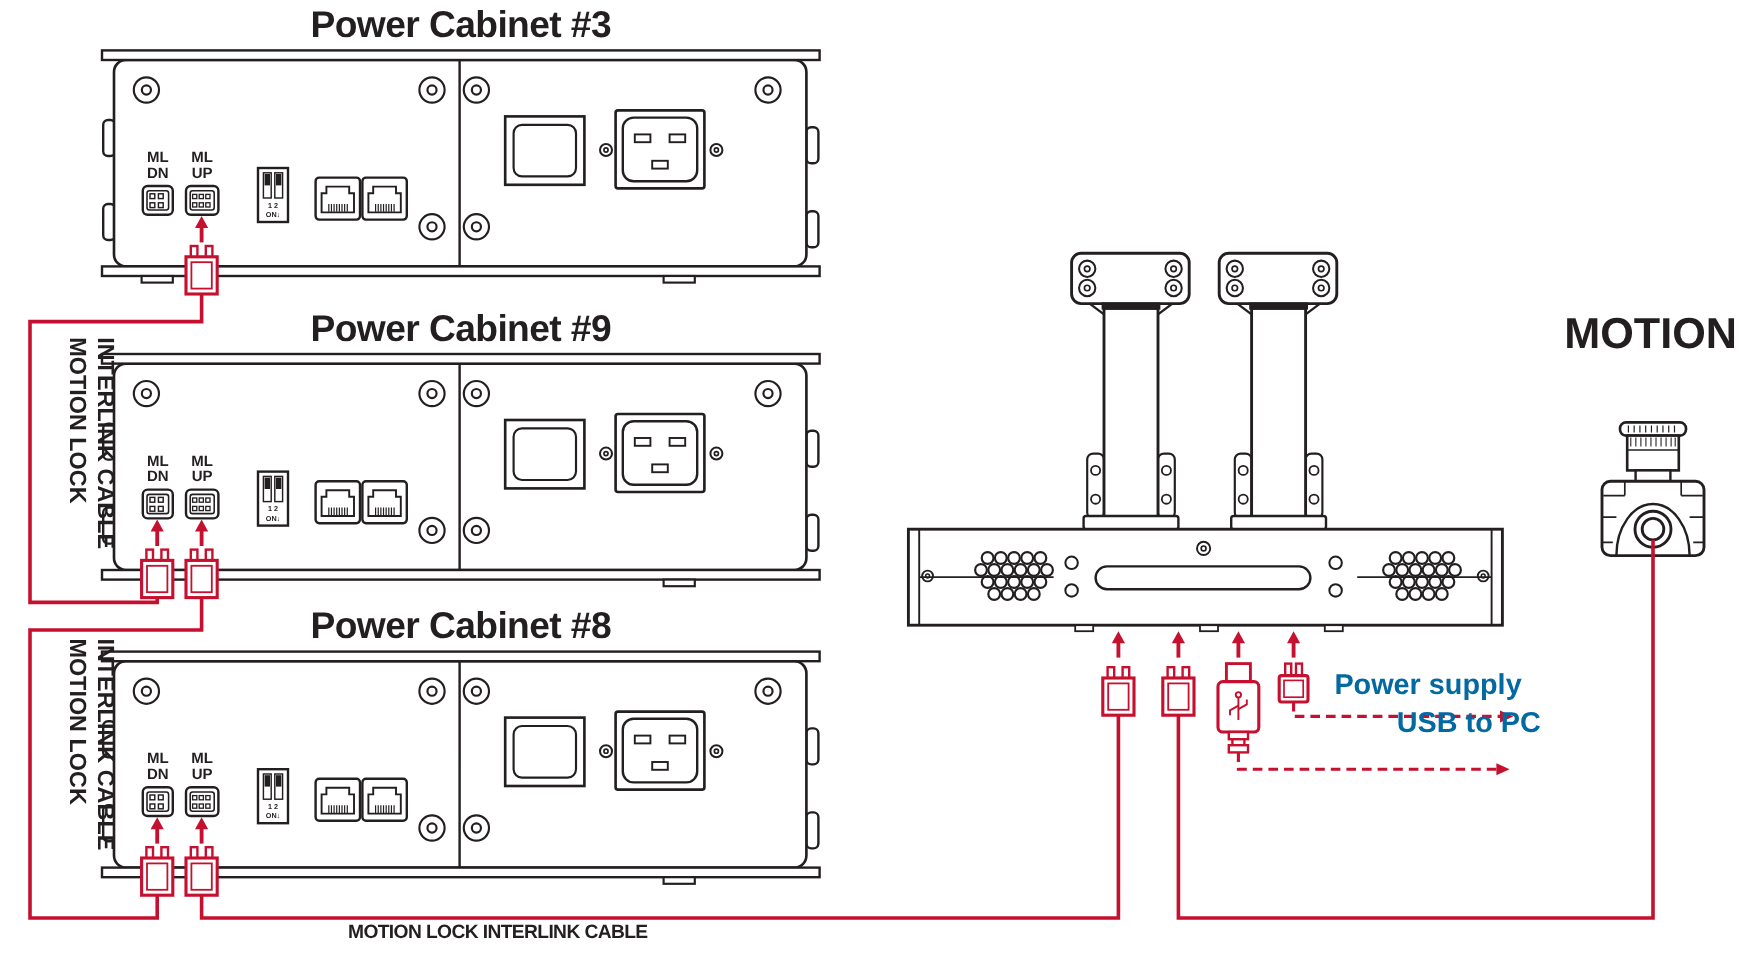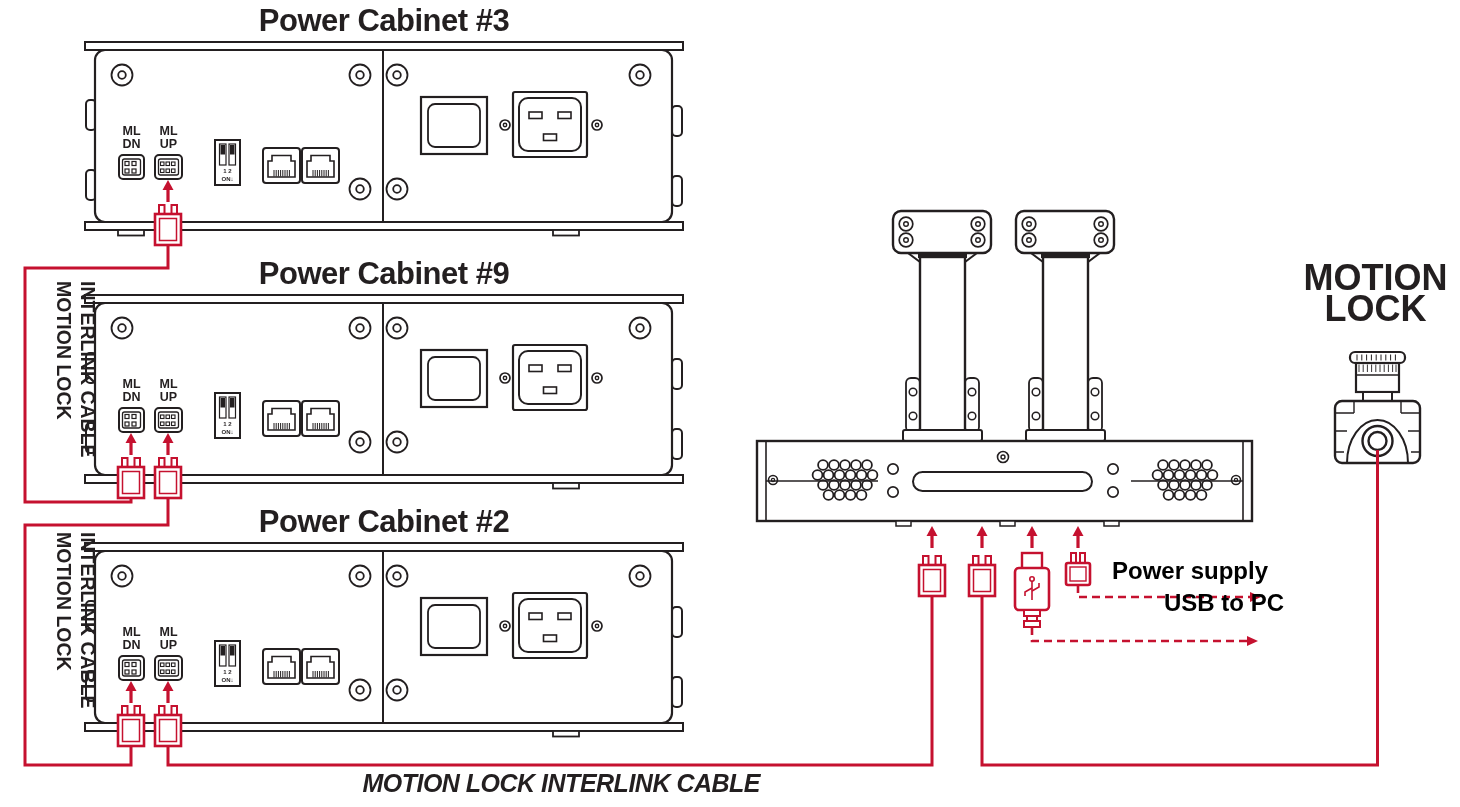--- a/index.html
+++ b/index.html
@@ -4,22 +4,22 @@
 <style>
   html,body{margin:0;padding:0;background:#fff;}
   .stage{position:relative;width:1460px;height:807px;background:#ffffff;overflow:hidden;
          font-family:"Liberation Sans",sans-serif;color:#231F20;padding-left:32px;}
   .stage svg{position:absolute;left:0;top:0;}
   .lbl{position:absolute;white-space:nowrap;}
   .cab-title{left:85px;width:598px;text-align:center;font-weight:700;font-size:31px;letter-spacing:-0.5px;}
   .dev-title{left:880px;width:244px;text-align:center;font-weight:700;font-size:33px;letter-spacing:-0.5px;}
   .ml-title{left:1293px;width:165px;text-align:center;font-weight:700;font-size:36px;line-height:31px;}
   .ml-title span{display:block;}
-  .red-lbl{color:#000000;font-weight:700;font-size:24px;}
-  .bottom-lbl{left:290px;width:470px;top:769px;text-align:right;font-weight:700;font-size:25px;letter-spacing:-0.5px;font-style:italic;}
+  .red-lbl{color:#0369a1;font-weight:700;font-size:24px;}
+  .bottom-lbl{left:290px;width:470px;top:769px;text-align:left;font-weight:700;font-size:16px;letter-spacing:-0.5px;}
   .vert-lbl{position:absolute;left:52px;height:215px;writing-mode:vertical-lr;
             font-weight:700;font-size:19.5px;line-height:24px;letter-spacing:0px;white-space:nowrap;}
   .vert-lbl span{display:block;}
   .svgtxt{font-family:"Liberation Sans",sans-serif;font-weight:700;fill:#231F20;}
 </style>
 </head>
 <body>
 
 <div class="stage">
 
@@ -302,26 +302,25 @@
     <use href="#arrowup" x="131" y="682"></use>
     <use href="#arrowup" x="168" y="682"></use>
     <use href="#arrowup" x="932" y="527"></use>
     <use href="#arrowup" x="982" y="527"></use>
     <use href="#arrowup" x="1032" y="527"></use>
     <use href="#arrowup" x="1078" y="527"></use>
   </svg>
 
   <div class="lbl cab-title" style="top:3px">Power Cabinet #3</div>
   <div class="lbl cab-title" style="top:256px">Power Cabinet #9</div>
-  <div class="lbl cab-title" style="top:504px">Power Cabinet #2</div>
+  <div class="lbl cab-title" style="top:504px">Power Cabinet #8</div>
 
 
   <div class="lbl ml-title" style="top:262px">
     <span>MOTION</span>
-    <span>LOCK</span>
   </div>
 
   <div class="vert-lbl" style="top:281px">
     <span>MOTION LOCK</span>
     <span>INTERLINK CABLE</span>
   </div>
   <div class="vert-lbl" style="top:532px">
     <span>MOTION LOCK</span>
     <span>INTERLINK CABLE</span>
   </div>

